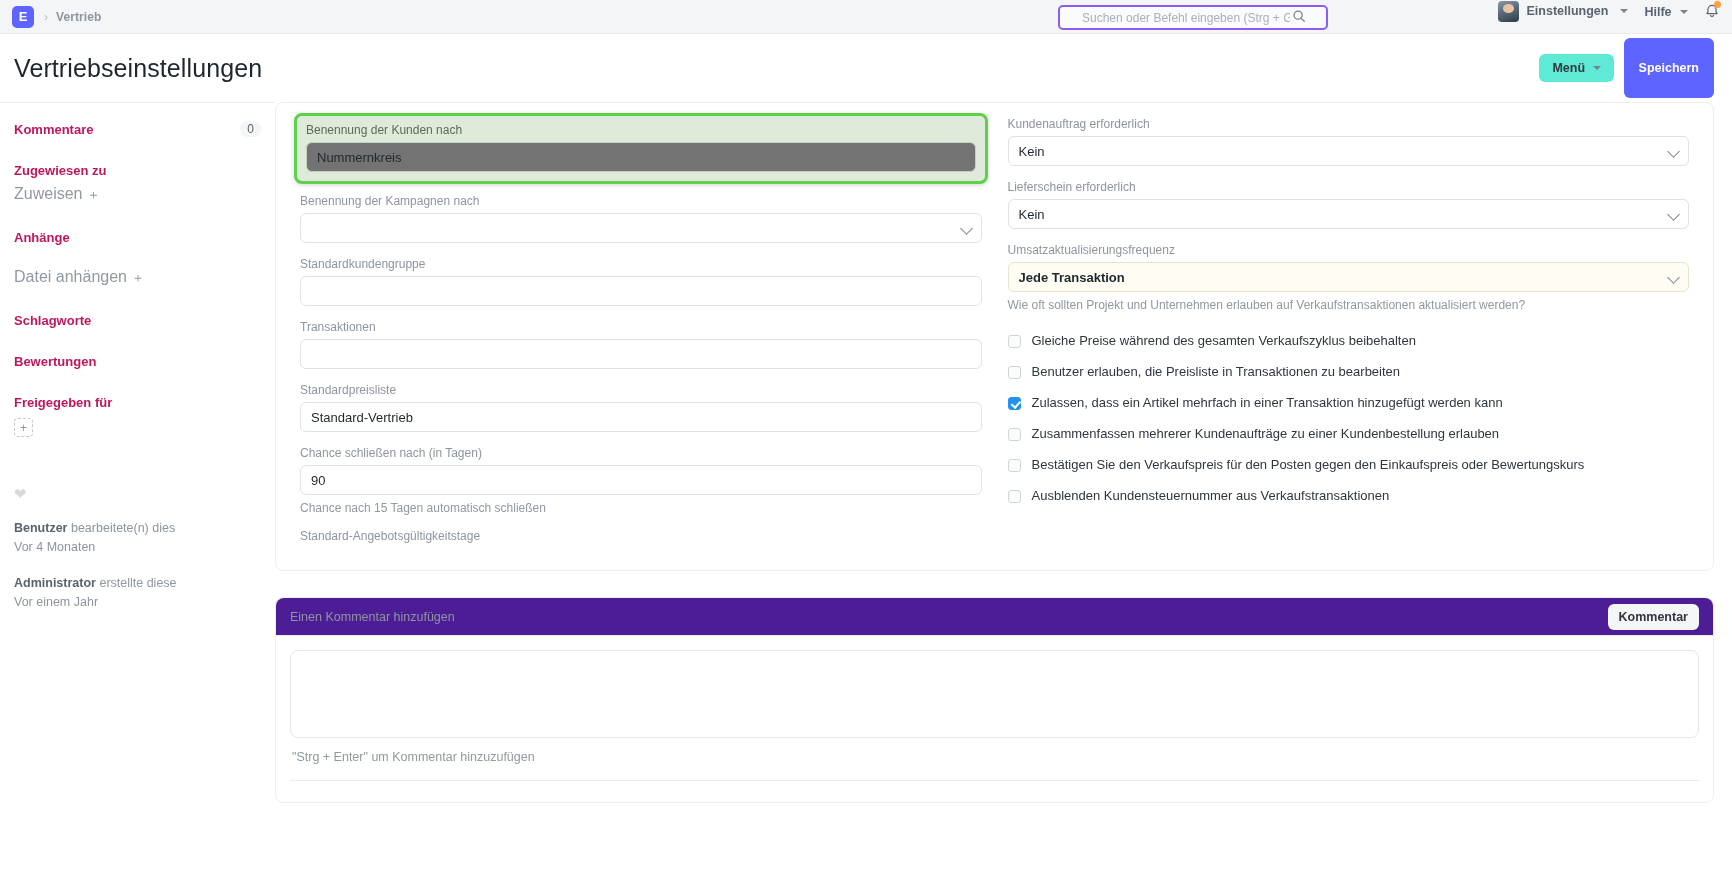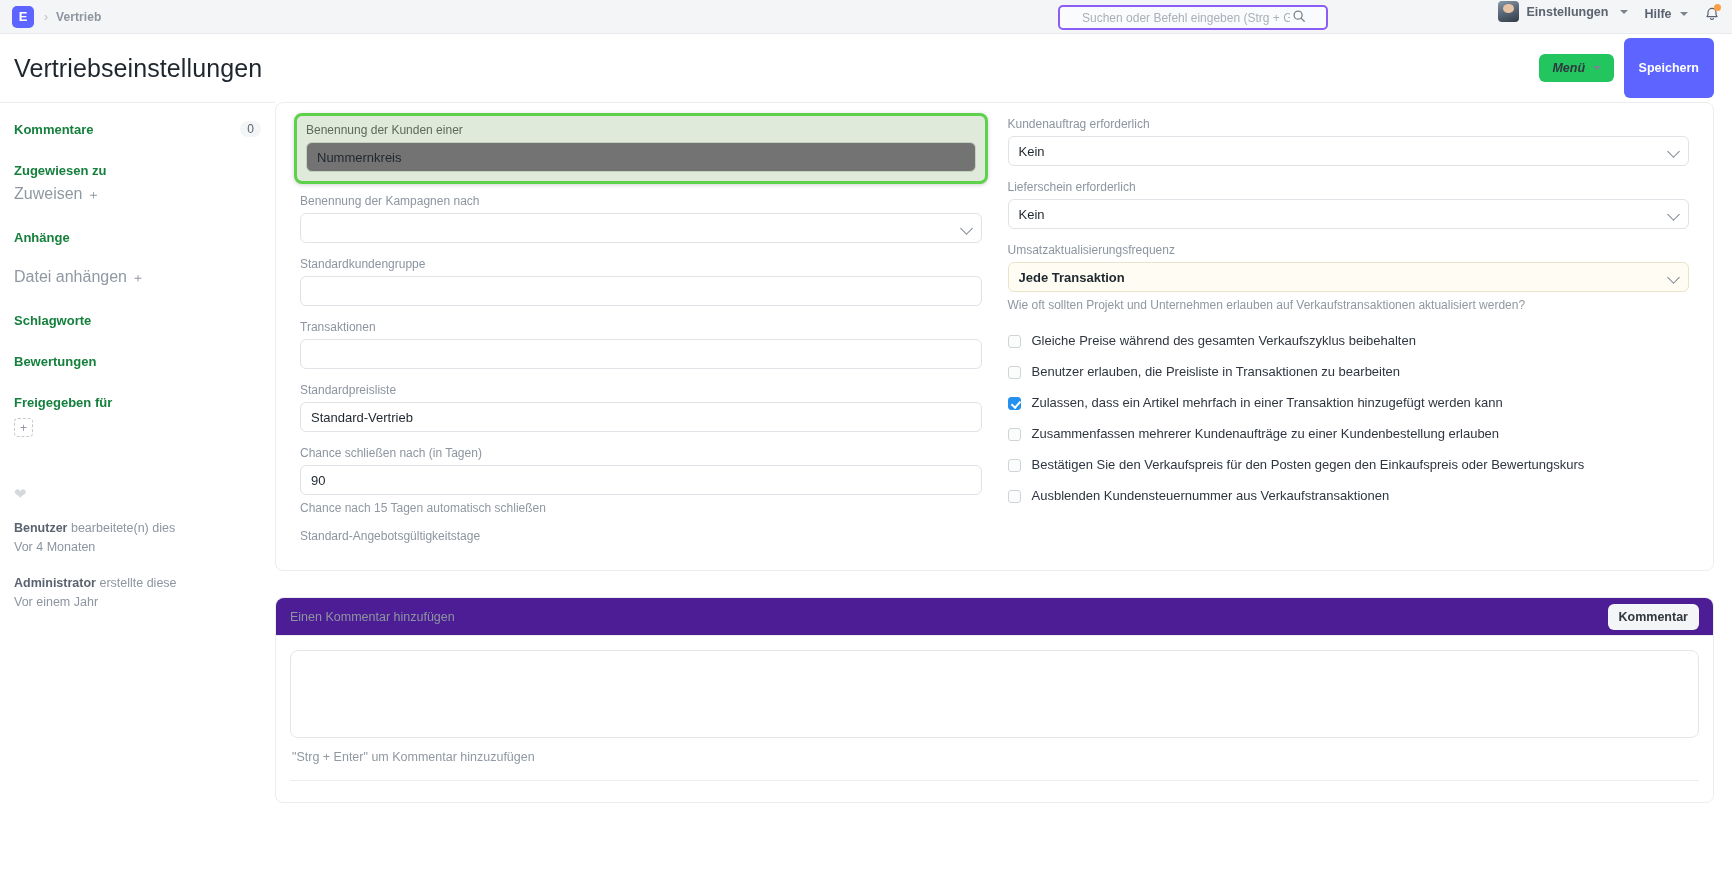--- a/index.html
+++ b/index.html
@@ -44,21 +44,21 @@
     padding: 0 20px;
   }
   .nav-search input {
     border: 0; outline: 0; background: transparent;
     font-size: 12px; font-family: inherit; color: #5a6370;
     flex: 1; height: 100%;
   }
   .nav-search input::placeholder { color: #a9b0b8; }
   .nav-right {
     position: absolute; right: 12px; top: 0; height: 22px;
-    display: flex; align-items: flex-end; gap: 16px;
+    display: flex; align-items: center; gap: 16px;
   }
   .avatar-wrap { display: flex; align-items: center; gap: 8px; }
   .avatar {
     width: 21px; height: 21px; border-radius: 4px;
     background: linear-gradient(160deg,#8899aa 0%,#5b6b7c 45%,#2f3a45 100%);
     position: relative; overflow: hidden; flex: none;
   }
   .avatar::after{
     content:""; position:absolute; left:5px; top:3px; width:11px; height:9px;
     border-radius:50%; background:#e7c4a3;
@@ -79,33 +79,33 @@
     padding: 0 18px 0 14px;
     position: relative;
   }
   .page-title { font-size: 25px; font-weight: normal; color: #1f272e; letter-spacing:.1px;}
   .head-actions { margin-left: auto; display:flex; align-items:center; gap: 10px; }
   .btn {
     font-size: 12.5px; font-weight: bold; font-family: inherit;
     border-radius: 6px; border: 0; cursor: pointer;
     padding: 8px 13px; line-height: 1;
   }
-  .btn-secondary { background: #22c55e; color: #30373e; font-style: italic; }
+  .btn-secondary { background: #5eead4; color: #30373e; }
   .btn-primary { background: #5e64ff; color: #fff; padding: 24px 15px;}
 
   
   .layout { display: flex; align-items: flex-start; }
   .sidebar {
     width: 275px; flex: none;
     border-top: 1px solid #ebedef;
     padding: 18px 14px 0 14px;
     min-height: 780px;
   }
   .sb-row { display: flex; align-items: center; margin-bottom: 6px; }
-  .sb-title { font-size: 13px; font-weight: bold; color: #15803d; }
+  .sb-title { font-size: 13px; font-weight: bold; color: #be185d; }
   .sb-badge {
     margin-left: auto; font-size: 12px; color: #5a6370;
     background: #f4f5f6; border-radius: 9px; padding: 1px 7px;
   }
   .sb-block { margin-bottom: 26px; }
   .sb-sub { font-size: 16px; color: #9098a1; }
   .sb-plus { color:#9098a1; font-size: 13px; }
   .add-box {
     width: 19px; height: 19px; border: 1px dashed #c3c9cf; border-radius: 4px;
     display:flex; align-items:center; justify-content:center;
@@ -305,21 +305,21 @@
 
   <div class="main">
 
     <div class="card form-card">
       <div class="cols">
 
         <div class="col">
 
           <div class="hl-wrap">
             <div class="field">
-              <label class="field-label">Benennung der Kunden einer</label>
+              <label class="field-label">Benennung der Kunden nach</label>
               <div class="select-wrap">
                 <input class="control" readonly="" value="Nummernkreis" style="">
                 <span class="chev"></span>
               </div>
             </div>
           </div>
 
           <div class="field">
             <label class="field-label">Benennung der Kampagnen nach</label>
             <div class="select-wrap">

